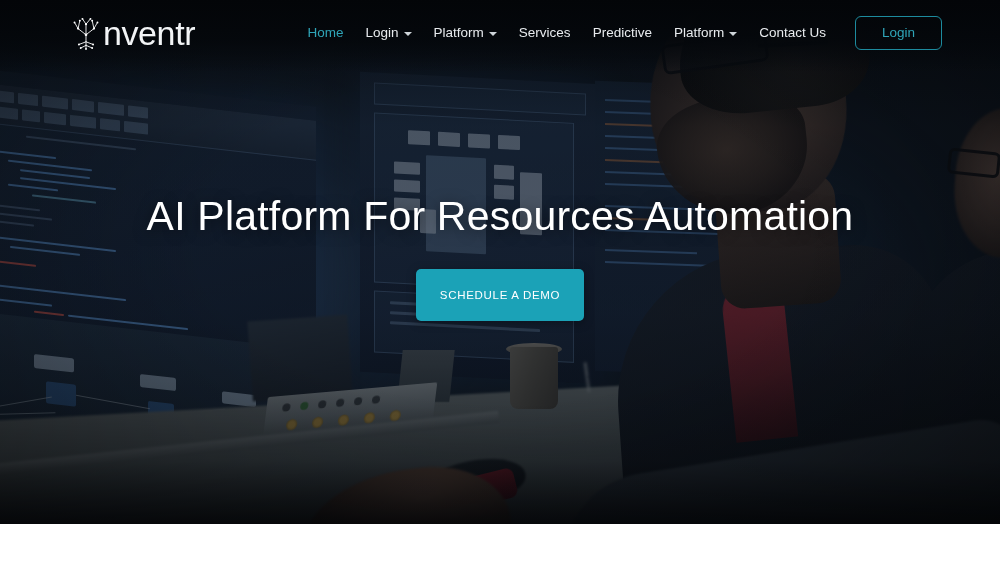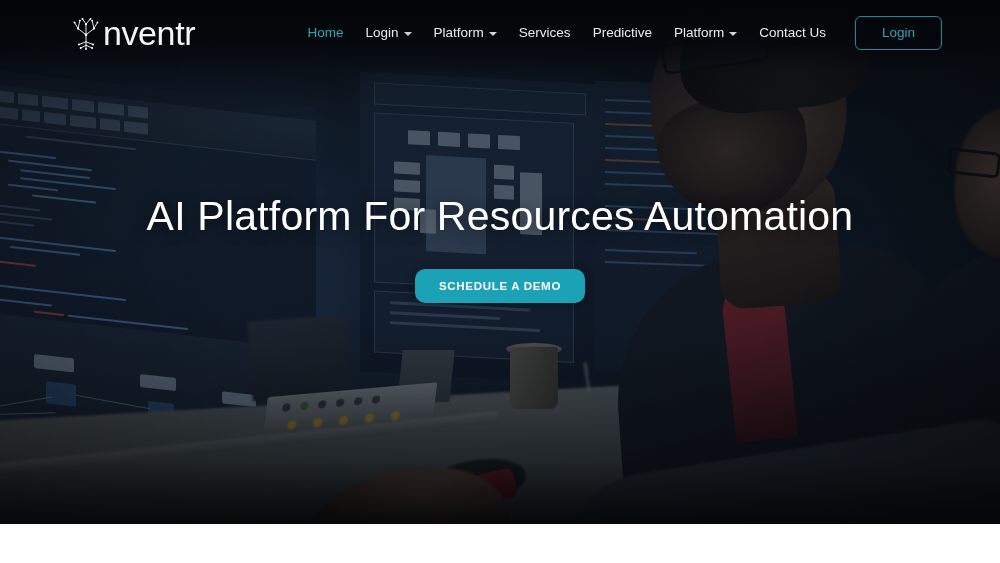--- a/index.html
+++ b/index.html
@@ -372,24 +372,24 @@
     letter-spacing:.05px;
     text-align:center;
     max-width:900px;
     text-shadow:0 1px 8px rgba(0,0,0,.6);
   }
   .cta {
     margin-top:29px;
     background:#1ba2b7;
     color:#ffffff;
     font-size:11.5px;
-    font-weight:700;
+    font-weight:400;
     letter-spacing:.7px;
-    border:none; border-radius:10px;
-    padding:11px 24px;
+    border:none; border-radius:5px;
+    padding:20px 24px;
     cursor:pointer;
     font-family:"Liberation Sans", sans-serif;
     box-shadow:0 2px 10px rgba(0,0,0,.35);
   }
 
   
   .below { position:absolute; left:0; top:524px; width:1000px; height:39px; background:#ffffff; }
 </style>
 </head>
 <body>

